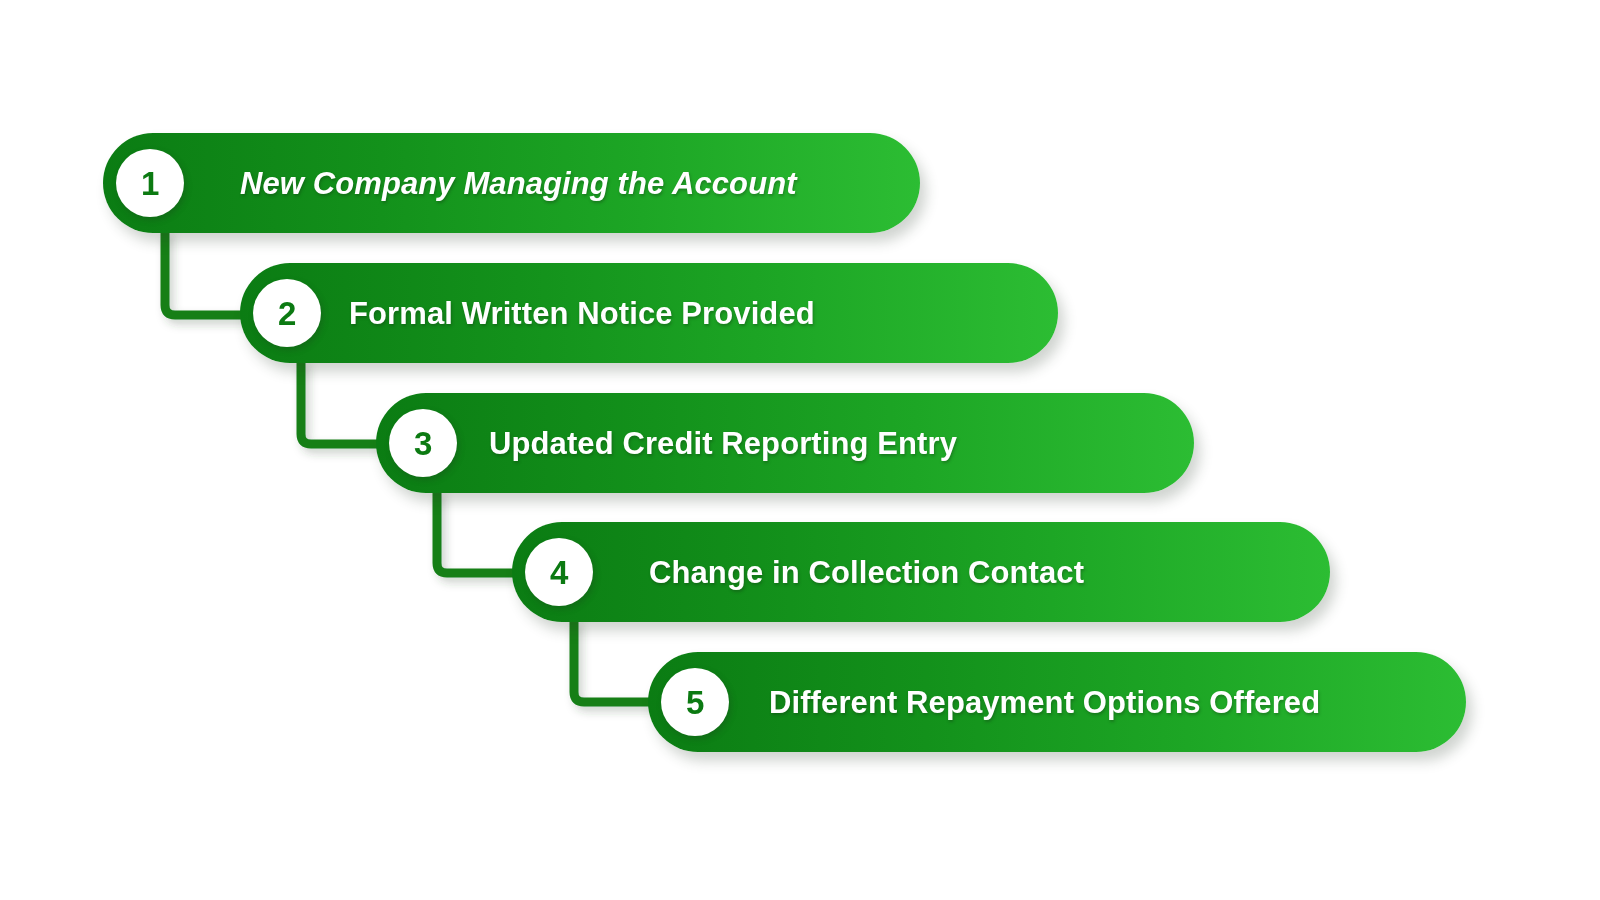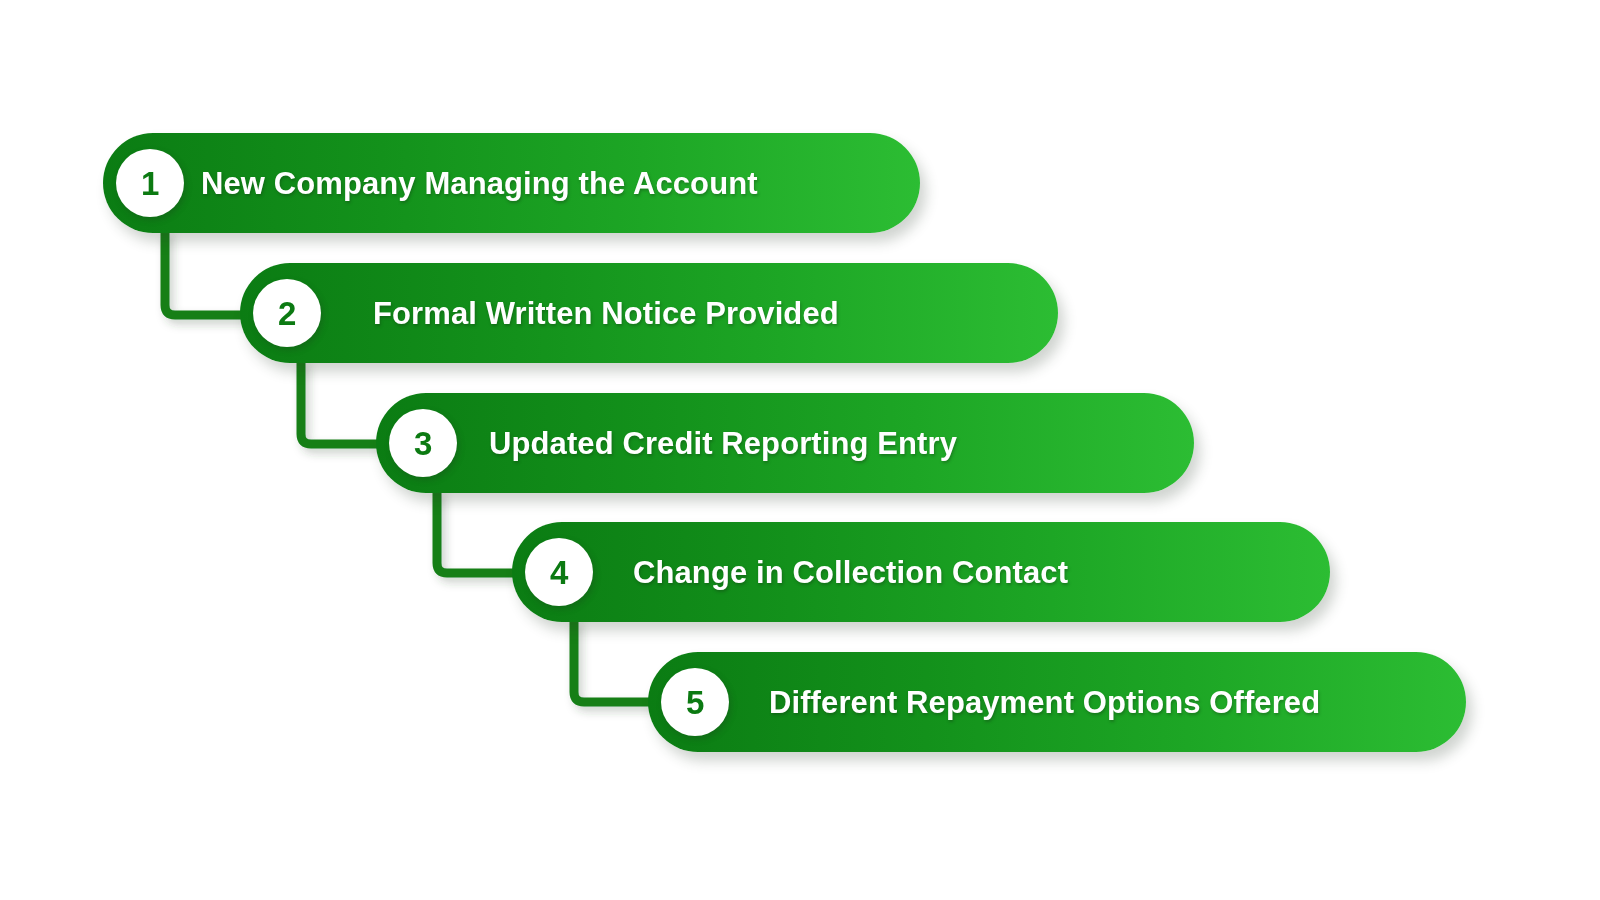--- a/index.html
+++ b/index.html
@@ -98,39 +98,39 @@
         <path d="M 437 493 L 437 563 Q 437 573 447 573 L 530 573"></path>
         <path d="M 574 622 L 574 692 Q 574 702 584 702 L 666 702"></path>
       </g>
   </svg>
 
   <div id="steps-container">
       <div class="step-row" style="left: 103px; top: 133px; width: 817px;">
     <div class="step-badge">
       <span class="step-number">1</span>
     </div>
-    <span class="step-label" style="margin-left: 17px;">New Company Managing the Account</span>
+    <span class="step-label" style="margin-left: 56px; font-style: italic;">New Company Managing the Account</span>
   </div>
       <div class="step-row" style="left: 240px; top: 263px; width: 818px;">
     <div class="step-badge">
       <span class="step-number">2</span>
     </div>
-    <span class="step-label" style="margin-left: 52px;">Formal Written Notice Provided</span>
+    <span class="step-label" style="margin-left: 28px;">Formal Written Notice Provided</span>
   </div>
       <div class="step-row" style="left: 376px; top: 393px; width: 818px;">
     <div class="step-badge">
       <span class="step-number">3</span>
     </div>
     <span class="step-label" style="margin-left: 32px;">Updated Credit Reporting Entry</span>
   </div>
       <div class="step-row" style="left: 512px; top: 522px; width: 818px;">
     <div class="step-badge">
       <span class="step-number">4</span>
     </div>
-    <span class="step-label" style="margin-left: 40px; text-align: right;">Change in Collection Contact</span>
+    <span class="step-label" style="margin-left: 56px; text-align: right;">Change in Collection Contact</span>
   </div>
       <div class="step-row" style="left: 648px; top: 652px; width: 818px;">
     <div class="step-badge">
       <span class="step-number">5</span>
     </div>
     <span class="step-label" style="margin-left: 40px;">Different Repayment Options Offered</span>
   </div>
     </div>
 
 </div>

